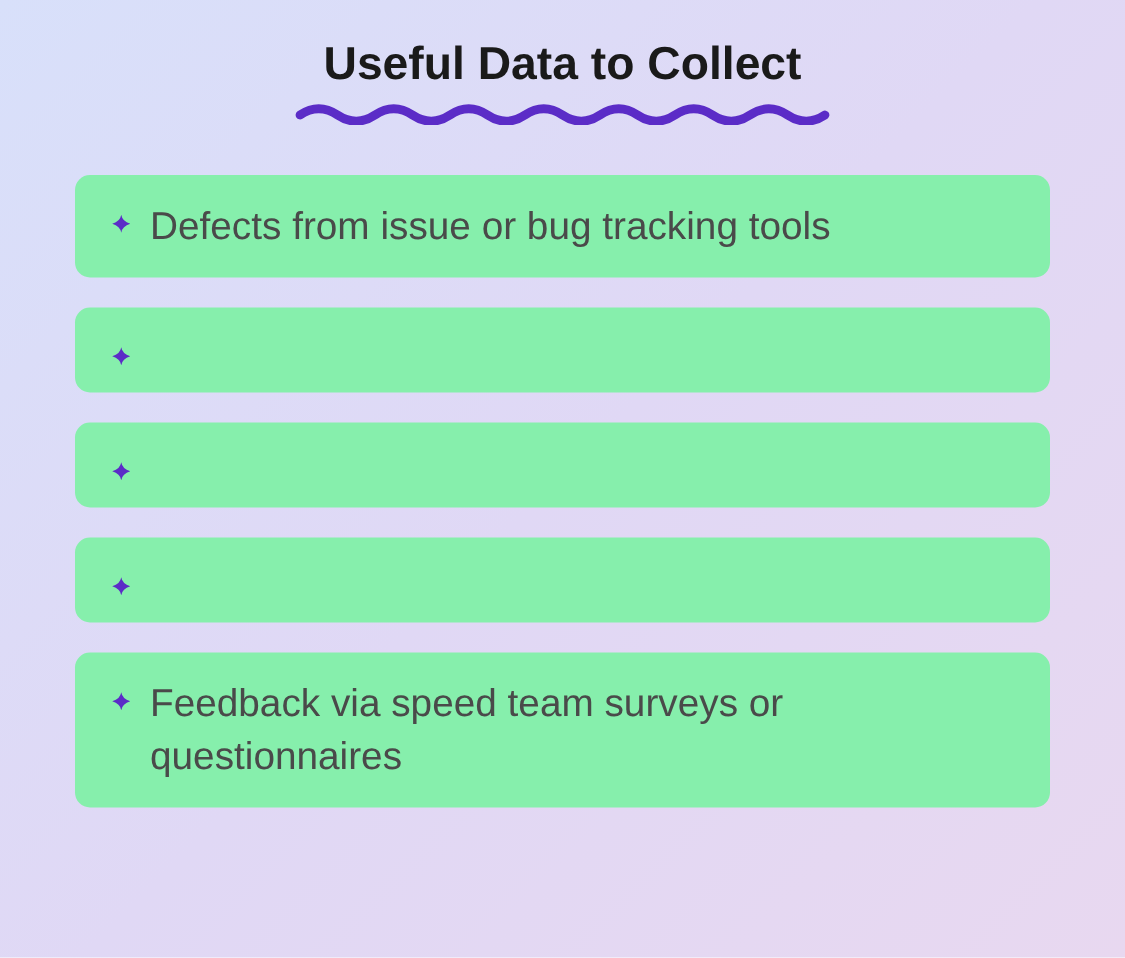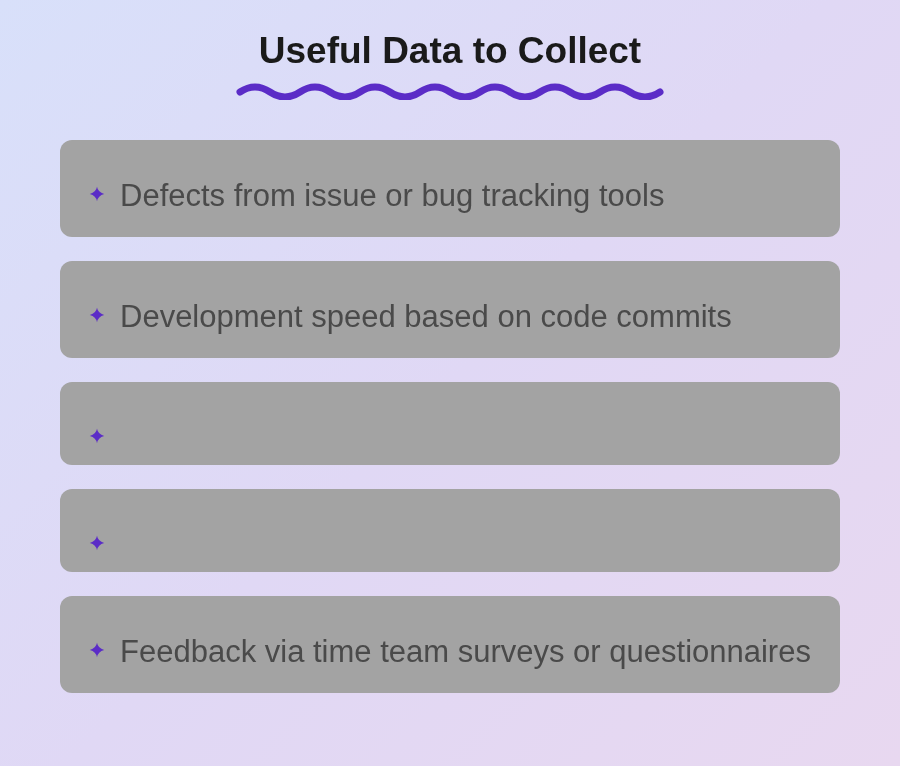--- a/index.html
+++ b/index.html
@@ -29,23 +29,23 @@
       height: 20px;
       margin-bottom: 40px;
     }
     .list {
       width: 100%;
       display: flex;
       flex-direction: column;
       gap: 24px;
     }
     .list-item {
-      background: #a3a3a3;
+      background: #86efac;
       border-radius: 12px;
-      padding: 35px 24px 20px 28px;
+      padding: 20px 24px 20px 28px;
       display: flex;
       align-items: flex-start;
       gap: 14px;
     }
     .bullet {
       flex-shrink: 0;
       width: 18px;
       height: 18px;
       margin-top: 10px;
     }
@@ -69,31 +69,30 @@
   <div class="list-item">
     <svg class="bullet" viewBox="0 0 20 20">
       <path d="M 10 2 Q 11 8, 18 10 Q 11 12, 10 18 Q 9 12, 2 10 Q 9 8, 10 2 Z" fill="#5b2cc7"></path>
     </svg>
     <span class="item-text">Defects from issue or bug tracking tools</span>
   </div>
   <div class="list-item">
     <svg class="bullet" viewBox="0 0 20 20">
       <path d="M 10 2 Q 11 8, 18 10 Q 11 12, 10 18 Q 9 12, 2 10 Q 9 8, 10 2 Z" fill="#5b2cc7"></path>
     </svg>
-    <span class="item-text">Development speed based on code commits</span>
   </div>
   <div class="list-item">
     <svg class="bullet" viewBox="0 0 20 20">
       <path d="M 10 2 Q 11 8, 18 10 Q 11 12, 10 18 Q 9 12, 2 10 Q 9 8, 10 2 Z" fill="#5b2cc7"></path>
     </svg>
   </div>
   <div class="list-item">
     <svg class="bullet" viewBox="0 0 20 20">
       <path d="M 10 2 Q 11 8, 18 10 Q 11 12, 10 18 Q 9 12, 2 10 Q 9 8, 10 2 Z" fill="#5b2cc7"></path>
     </svg>
   </div>
   <div class="list-item">
     <svg class="bullet" viewBox="0 0 20 20">
       <path d="M 10 2 Q 11 8, 18 10 Q 11 12, 10 18 Q 9 12, 2 10 Q 9 8, 10 2 Z" fill="#5b2cc7"></path>
     </svg>
-    <span class="item-text">Feedback via time team surveys or questionnaires</span>
+    <span class="item-text">Feedback via speed team surveys or questionnaires</span>
   </div>
 </div>
 
 </body></html>

